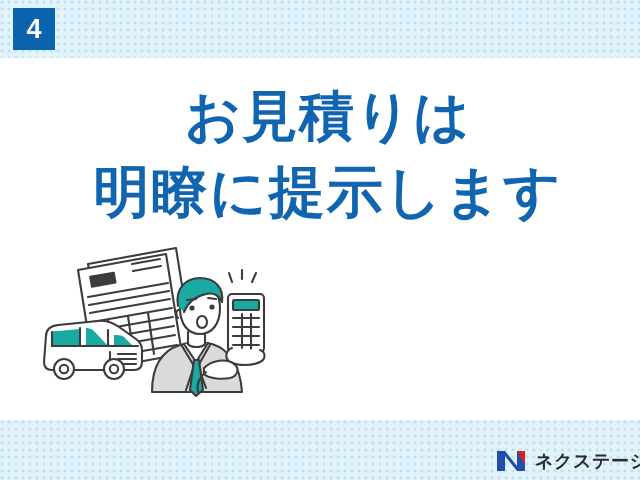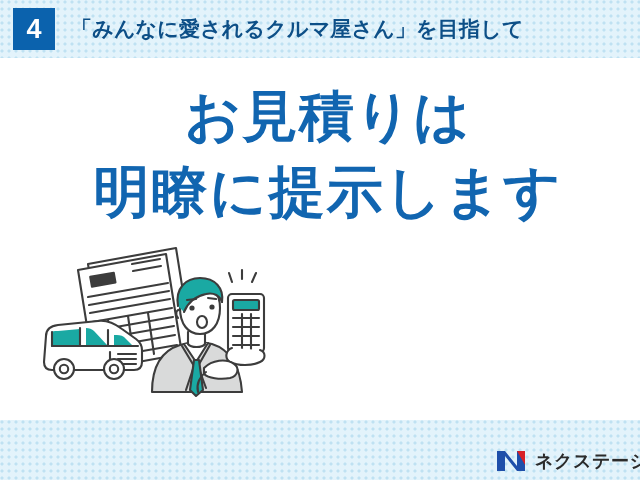--- a/index.html
+++ b/index.html
@@ -169,21 +169,20 @@
   }
 </style>
 </head>
 <body>
 
 <div id="page">
 
   <div id="header-band" class="dot-band"></div>
   <div id="header-inner">
     <div id="step-badge">4</div>
-    <div id="header-title">「みんなに愛されるクルマ屋さん」を目指して</div>
   </div>
 
   <div id="main">
 
     <div id="headline">
       <span class="hl-line hl-line-1">お見積りは</span>
       <span class="hl-line hl-line-2">明瞭に提示します</span>
     </div>
 
 

